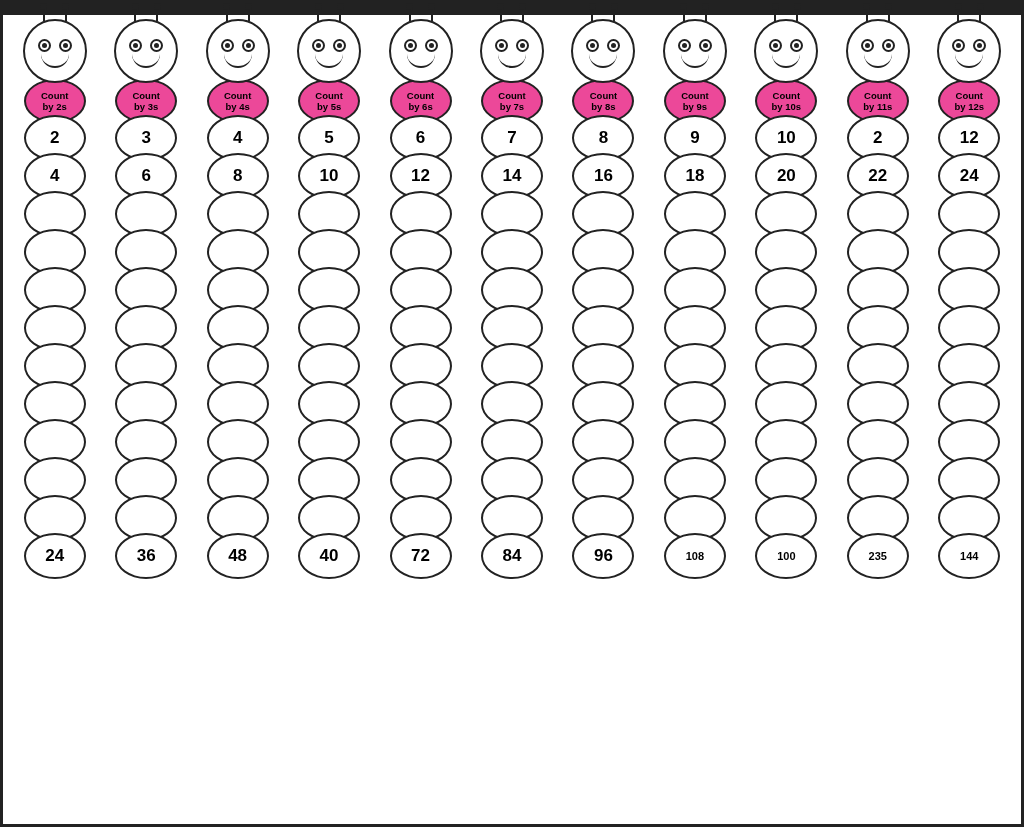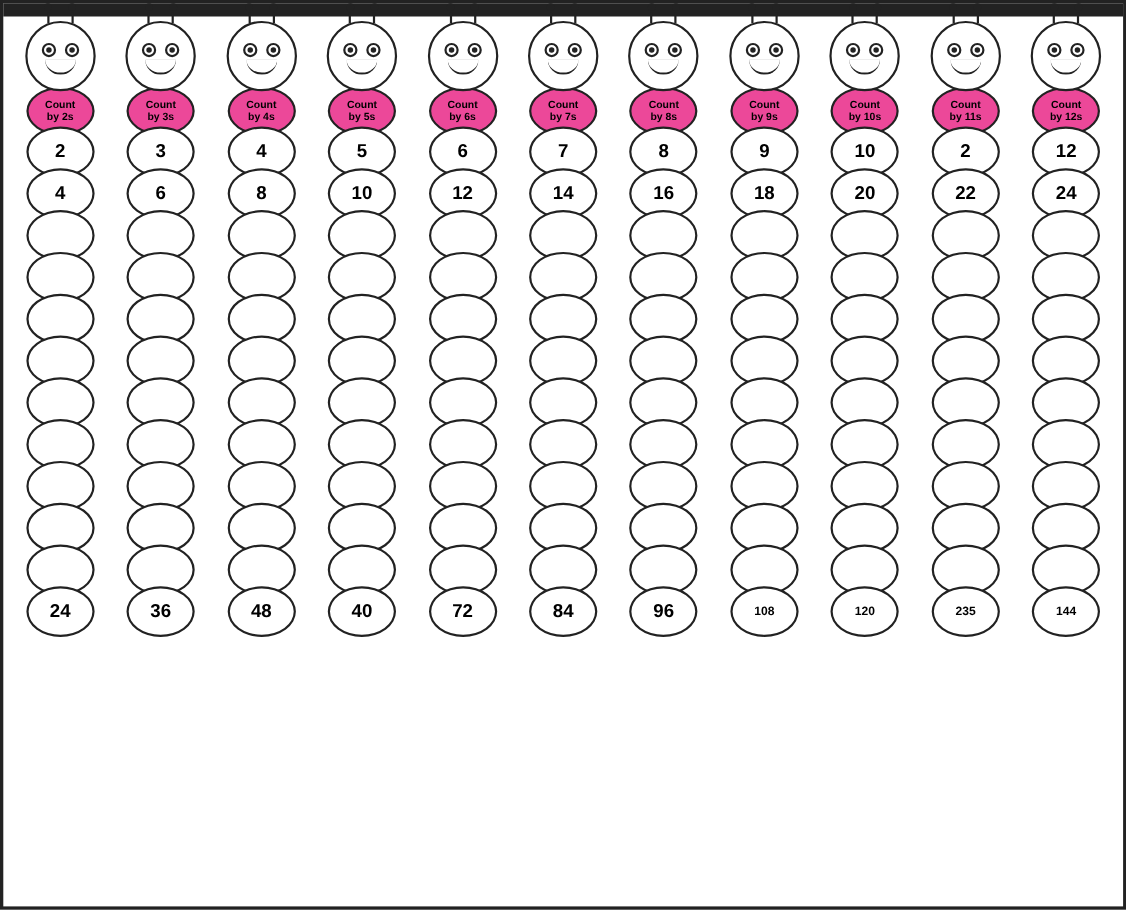--- a/index.html
+++ b/index.html
@@ -493,21 +493,21 @@
         <div class="seg filled">20</div>
         <div class="seg empty"></div>
         <div class="seg empty"></div>
         <div class="seg empty"></div>
         <div class="seg empty"></div>
         <div class="seg empty"></div>
         <div class="seg empty"></div>
         <div class="seg empty"></div>
         <div class="seg empty"></div>
         <div class="seg empty"></div>
-        <div class="seg filled large-num">120</div>
+        <div class="seg filled large-num">100</div>
       </div>
       <div class="caterpillar">
         <div class="head">
           <div class="head-antennae">
             <div class="antenna">
               <div class="antenna-ball"></div>
               <div class="antenna-line"></div>
             </div>
             <div class="antenna">
               <div class="antenna-ball"></div>

